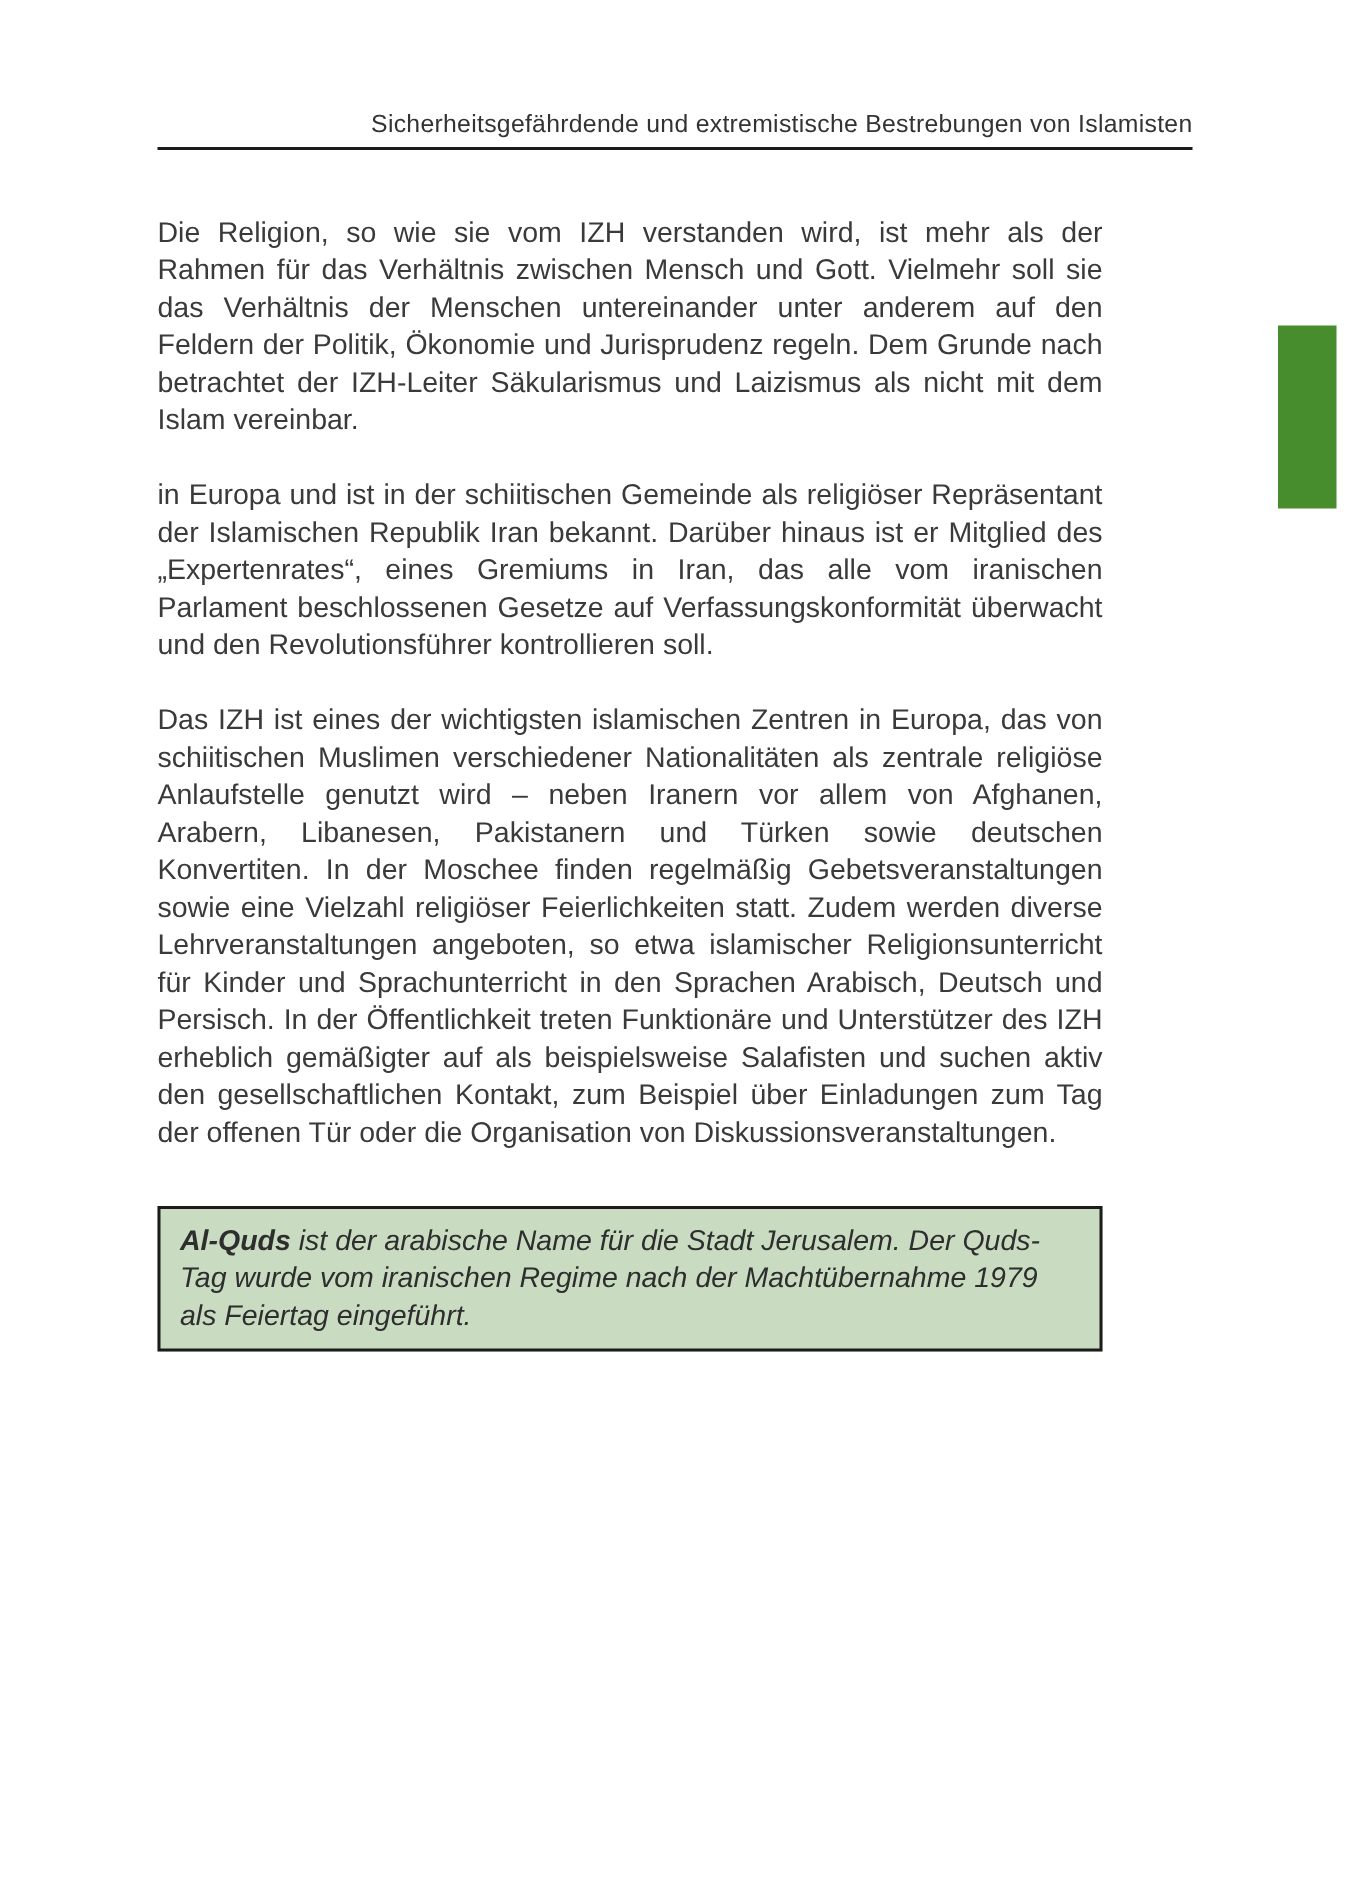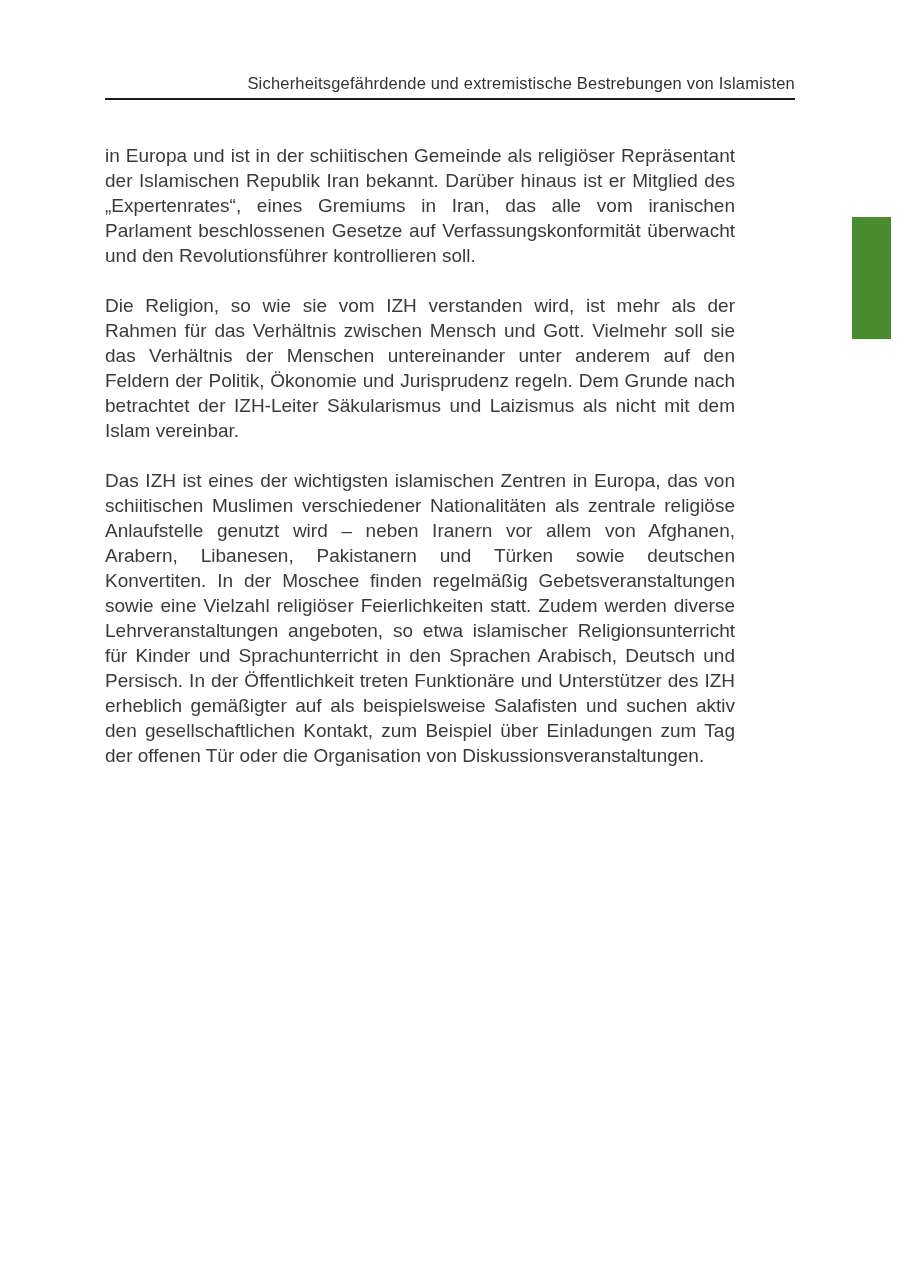--- a/index.html
+++ b/index.html
@@ -90,22 +90,25 @@
 
 <div class="page">
 
   <div class="running-head">Sicherheitsgefährdende und extremistische Bestrebungen von Islamisten</div>
 
   <div class="header-rule"></div>
 
   <div class="chapter-tab"></div>
 
   <div class="content">
+    <p>Die Religion, so wie sie vom IZH verstanden wird, ist mehr als der Rahmen für das Verhältnis zwischen Mensch und Gott. Vielmehr soll sie das Verhältnis der Menschen untereinander unter anderem auf den Feldern der Politik, Ökonomie und Jurisprudenz regeln. Dem Grunde nach betrachtet der IZH-Leiter Säkularismus und Laizismus als nicht mit dem Islam vereinbar.</p>
     <p>in Europa und ist in der schiitischen Gemeinde als religiöser Repräsentant der Islamischen Republik Iran bekannt. Darüber hinaus ist er Mitglied des „Expertenrates“, eines Gremiums in Iran, das alle vom iranischen Parlament beschlossenen Gesetze auf Verfassungskonformität überwacht und den Revolutionsführer kontrollieren soll.</p>
-    <p>Die Religion, so wie sie vom IZH verstanden wird, ist mehr als der Rahmen für das Verhältnis zwischen Mensch und Gott. Vielmehr soll sie das Verhältnis der Menschen untereinander unter anderem auf den Feldern der Politik, Ökonomie und Jurisprudenz regeln. Dem Grunde nach betrachtet der IZH-Leiter Säkularismus und Laizismus als nicht mit dem Islam vereinbar.</p>
     <p>Das IZH ist eines der wichtigsten islamischen Zentren in Europa, das von schiitischen Muslimen verschiedener Nationalitäten als zentrale religiöse Anlaufstelle genutzt wird – neben Iranern vor allem von Afghanen, Arabern, Libanesen, Pakistanern und Türken sowie deutschen Konvertiten. In der Moschee finden regelmäßig Gebetsveranstaltungen sowie eine Vielzahl religiöser Feierlichkeiten statt. Zudem werden diverse Lehrveranstaltungen angeboten, so etwa islamischer Religionsunterricht für Kinder und Sprachunterricht in den Sprachen Arabisch, Deutsch und Persisch. In der Öffentlichkeit treten Funktionäre und Unterstützer des IZH erheblich gemäßigter auf als beispielsweise Salafisten und suchen aktiv den gesellschaftlichen Kontakt, zum Beispiel über Einladungen zum Tag der offenen Tür oder die Organisation von Diskussionsveranstaltungen.</p>
 
+    <div class="info-box">
+      <span class="term">Al-Quds</span><span> ist der arabische Name für die Stadt Jerusalem. Der Quds-Tag wurde vom iranischen Regime nach der Machtübernahme 1979 als Feiertag eingeführt.</span>
+    </div>
 
   </div>
 
   <div class="page-number">55</div>
 
 </div>
 
 </body></html>

